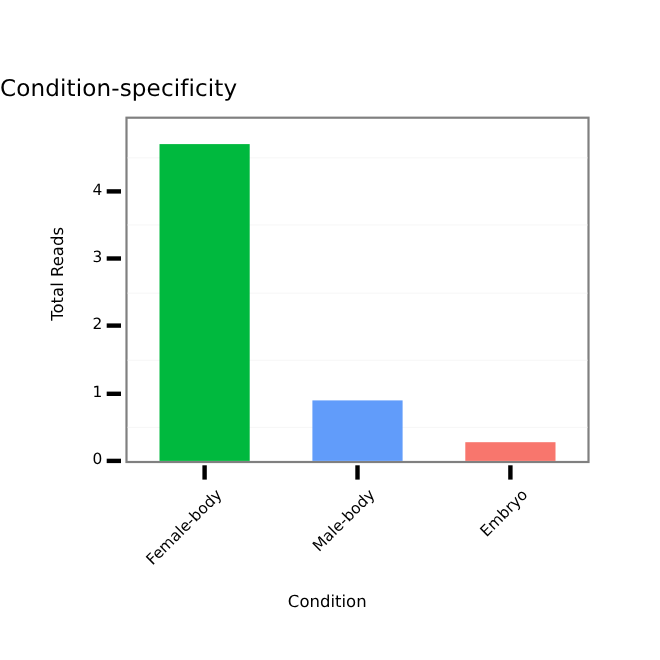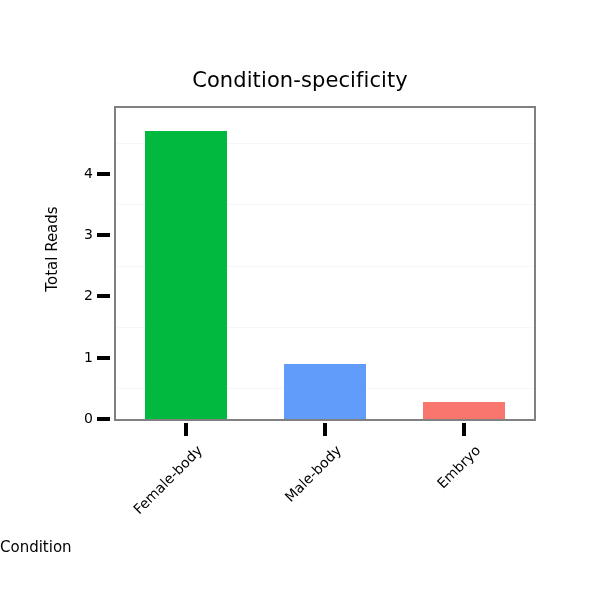--- a/index.html
+++ b/index.html
@@ -19,21 +19,21 @@
     width: 600px;
     height: 600px;
   }
 
   
   .chart-title {
     position: absolute;
     left: 0;
     top: 68px;
     width: 600px;
-    text-align: center;
+    text-align: left;
     font-size: 21px;
     letter-spacing: 0.1px;
     color: #000;
   }
 
   
   .panel {
     position: absolute;
     left: 114px;
     top: 106px;
@@ -110,20 +110,21 @@
     transform: rotate(-45deg);
     transform-origin: right top;
     text-align: right;
     color: #000;
   }
   .x-axis-title {
     position: absolute;
     left: 0;
     top: 538px;
     width: 595px;
+    text-align: center;
     font-size: 15px;
     color: #000;
   }
 </style>
 </head>
 <body>
 
 <div id="plot-root">
 
   <div class="chart-title">Condition-specificity</div>

